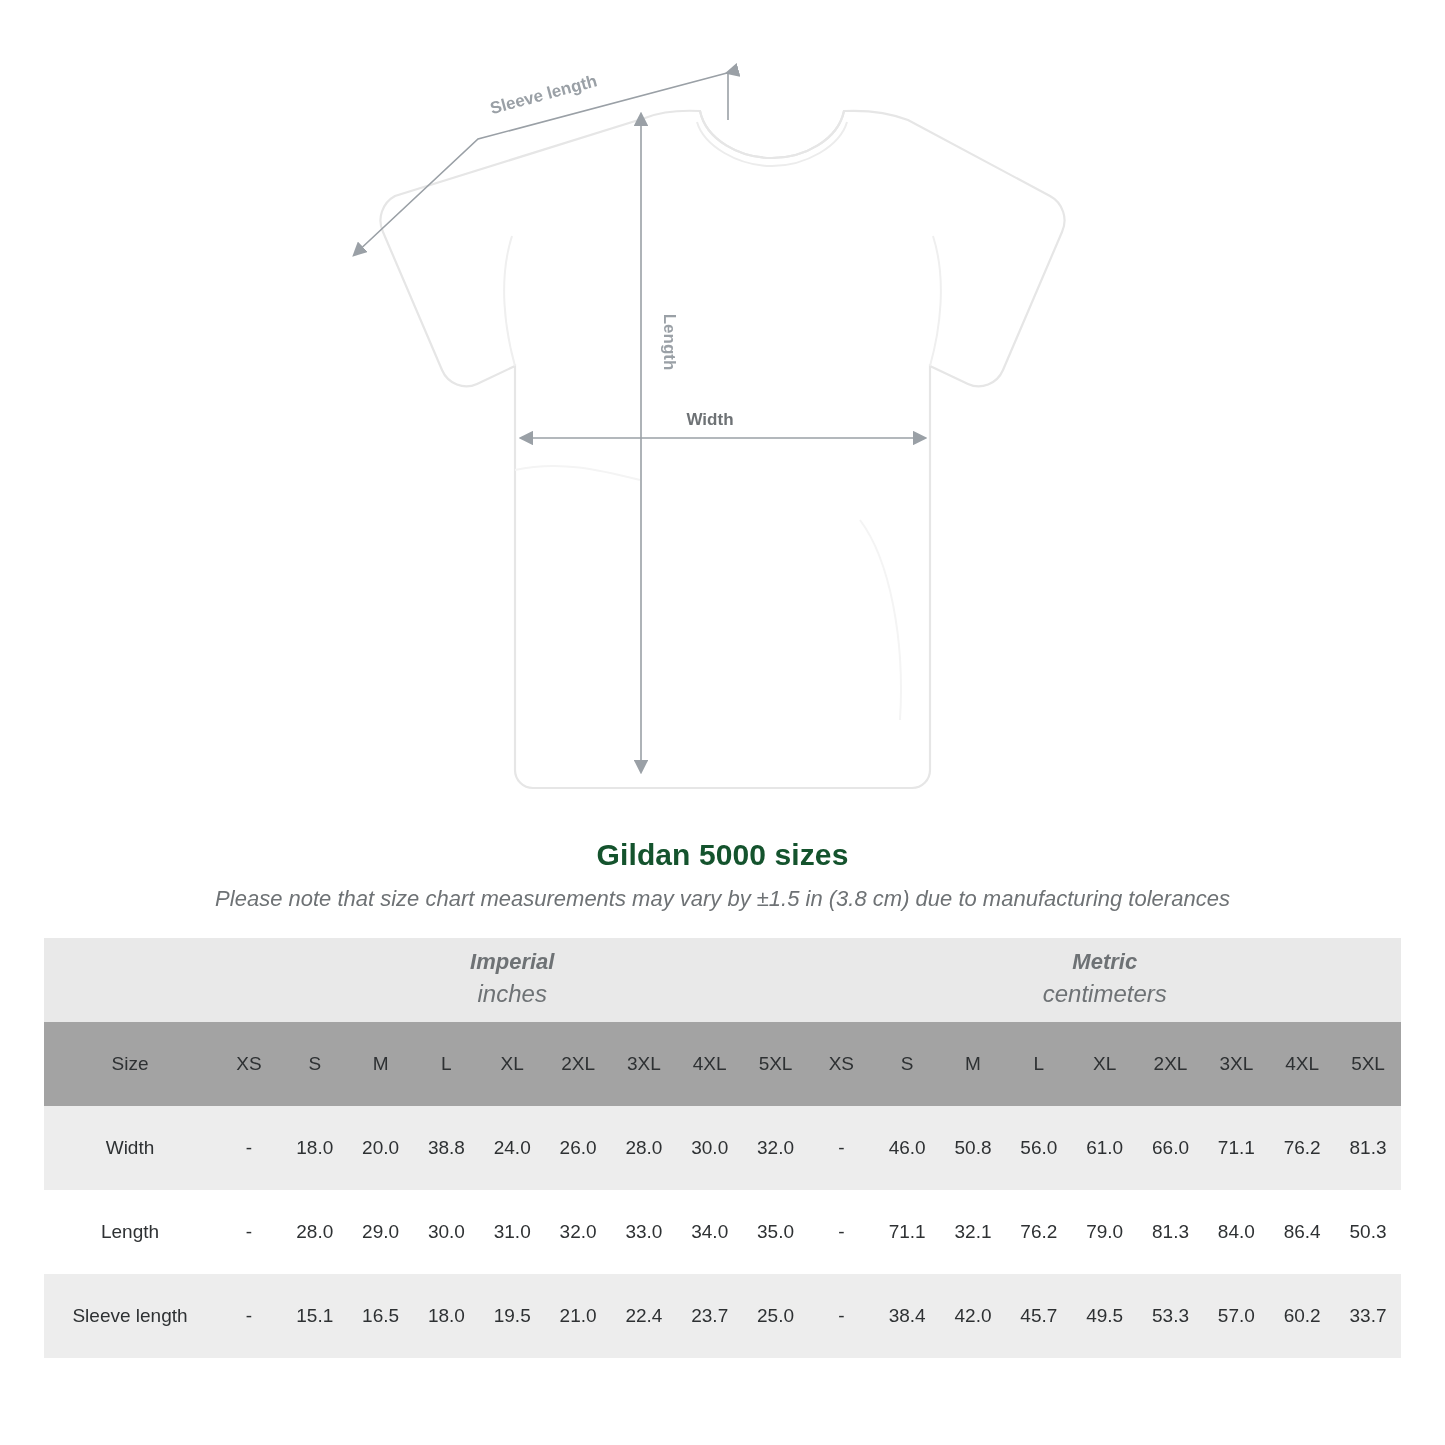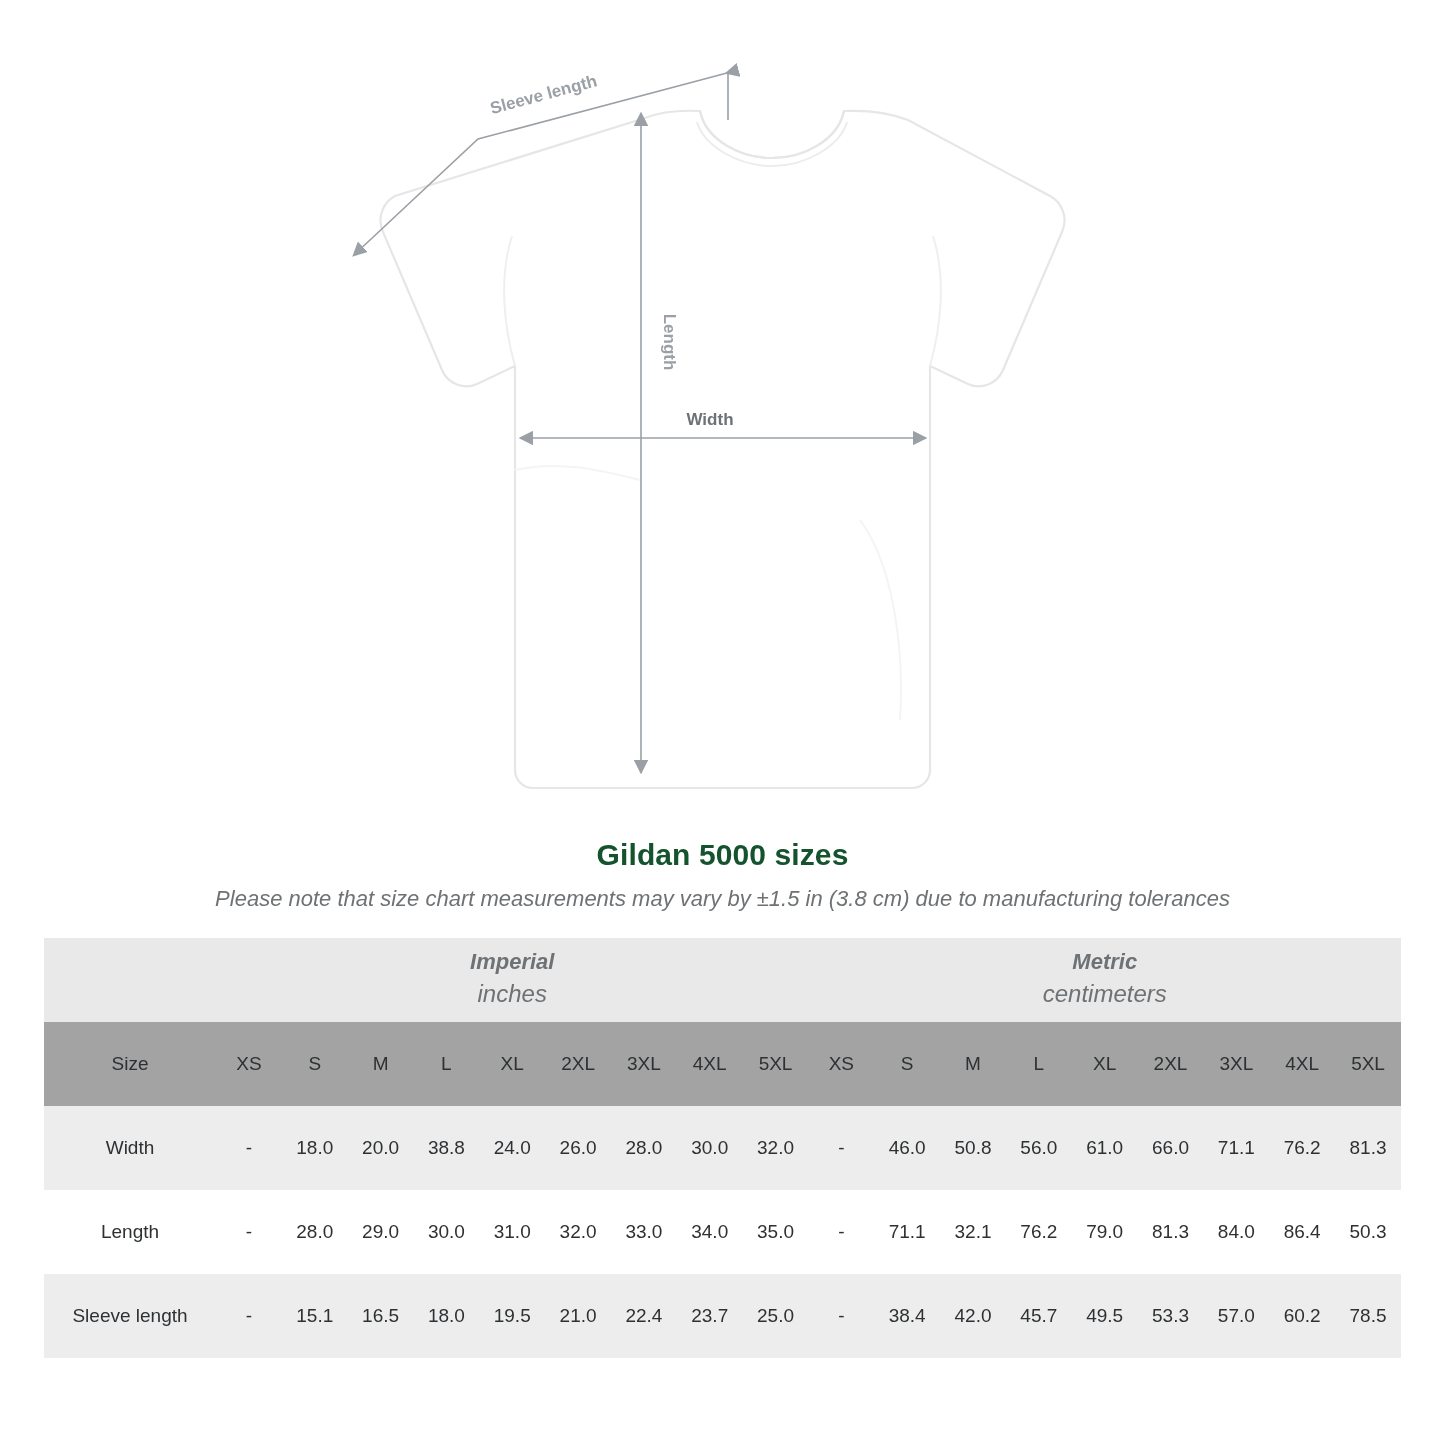--- a/index.html
+++ b/index.html
@@ -272,19 +272,19 @@
           <td>23.7</td>
           <td>25.0</td>
           <td>-</td>
           <td>38.4</td>
           <td>42.0</td>
           <td>45.7</td>
           <td>49.5</td>
           <td>53.3</td>
           <td>57.0</td>
           <td>60.2</td>
-          <td>78.5</td>
+          <td>33.7</td>
         </tr>
       </tbody>
     </table>
   </div>
 
 </div>
 
 </body></html>

